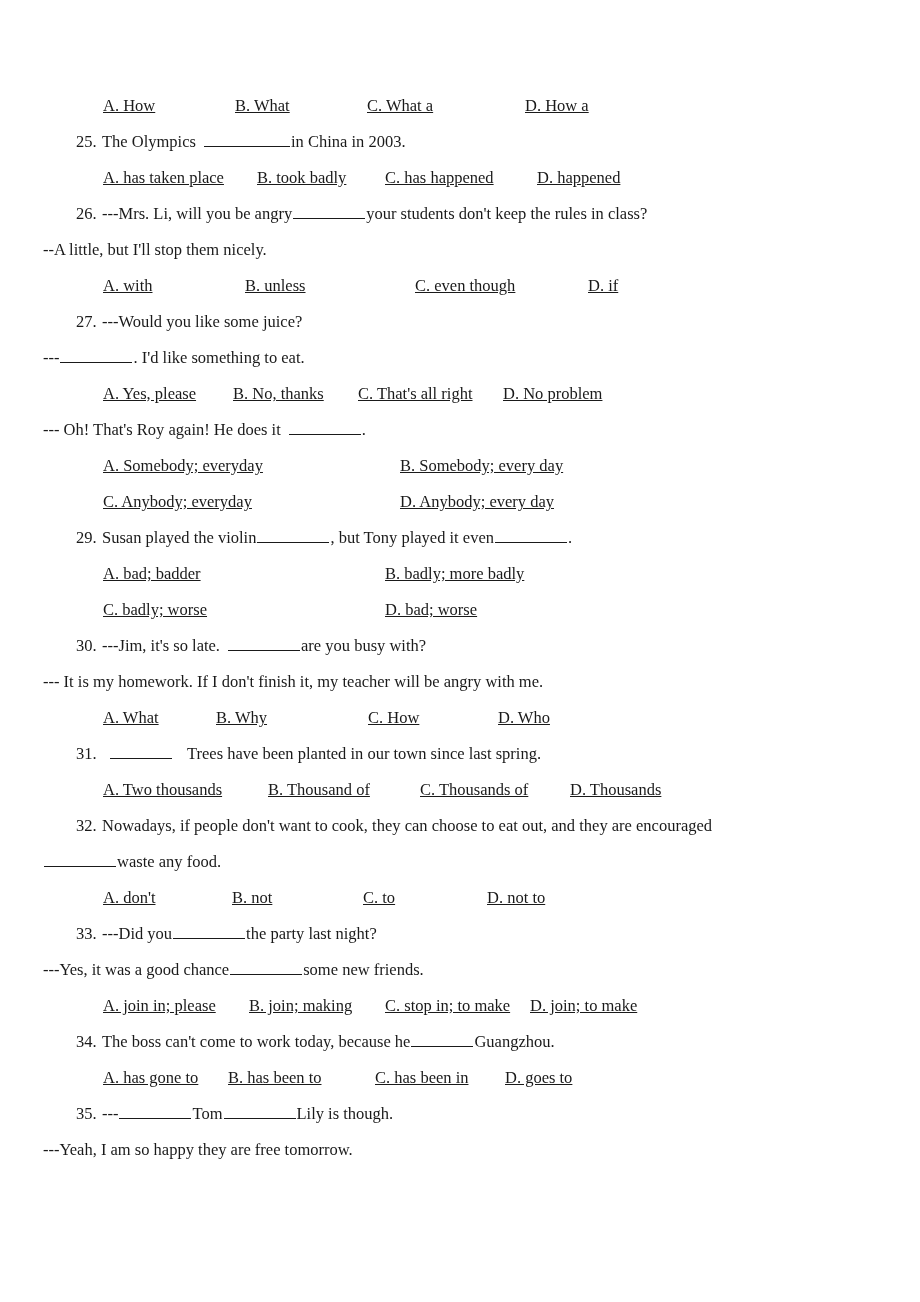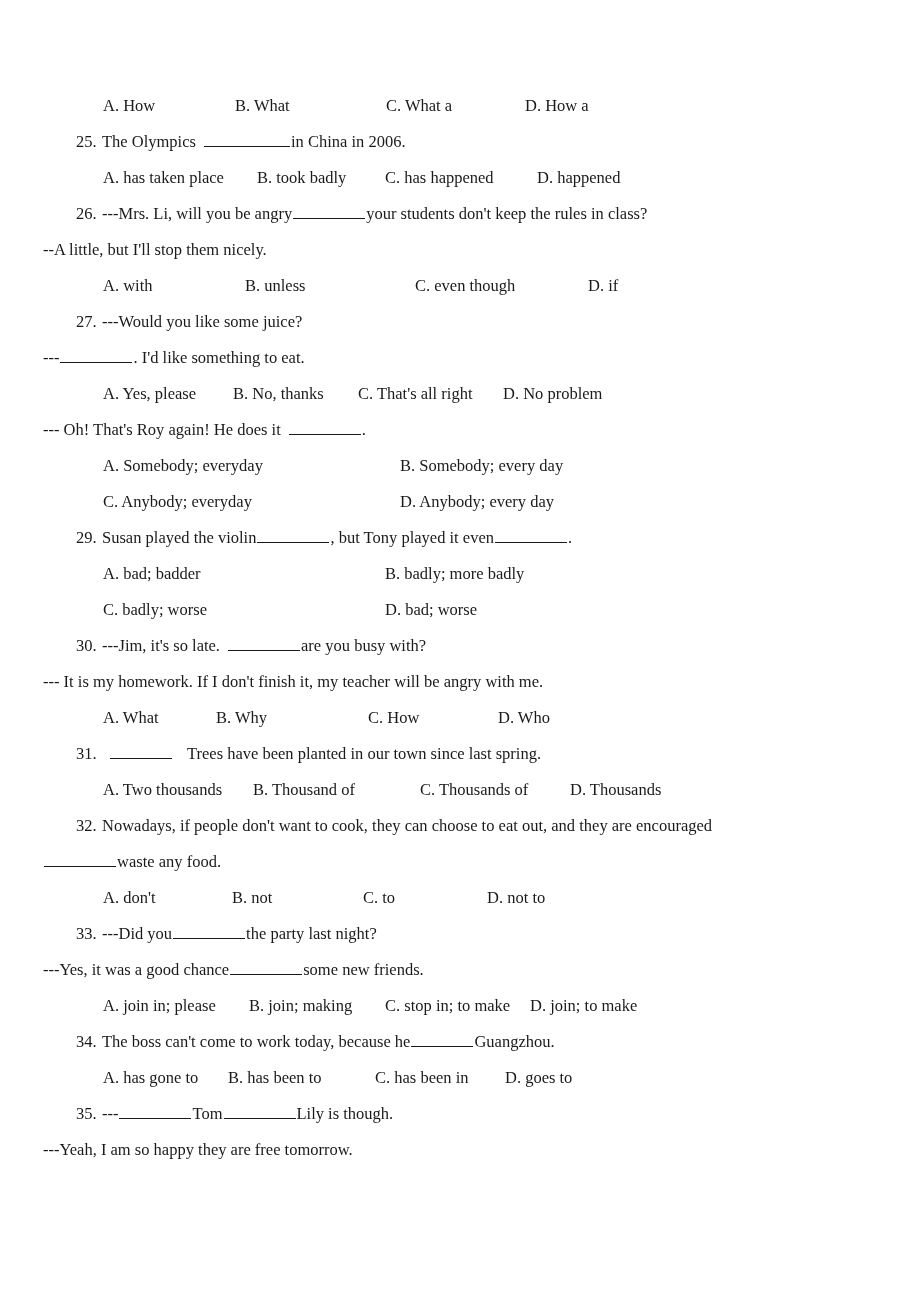--- a/index.html
+++ b/index.html
@@ -43,20 +43,21 @@
 
   
   .cont-line { padding-left: 43px; }
 
   
   .opt-row { padding-left: 0; }
   .opt {
     position: absolute;
     top: 0;
     white-space: nowrap;
+    text-decoration: underline;
   }
 
   
   .blank {
     display: inline-block;
     border-bottom: 1px solid #1a1a1a;
     height: 0.92em;
     vertical-align: baseline;
     margin: 0 1px;
   }
@@ -66,27 +67,27 @@
   .sp { display: inline-block; width: 7px; }
 </style>
 </head>
 <body>
 
 <div class="page">
 
   <div class="line opt-row">
     <span class="opt" style="left:103px">A. How</span>
     <span class="opt" style="left:235px">B. What</span>
-    <span class="opt" style="left:386px">C. What a</span>
+    <span class="opt" style="left:367px">C. What a</span>
     <span class="opt" style="left:525px">D. How a</span>
   </div>
 
   <div class="line q-line">
     <span class="q-num">25.</span>
-    <span class="q-text">The Olympics</span><span class="sp"></span><span class="blank b-xl"></span><span>in China in 2006.</span>
+    <span class="q-text">The Olympics</span><span class="sp"></span><span class="blank b-xl"></span><span>in China in 2003.</span>
   </div>
   <div class="line opt-row">
     <span class="opt" style="left:103px">A. has taken place</span>
     <span class="opt" style="left:257px">B. took badly</span>
     <span class="opt" style="left:385px">C. has happened</span>
     <span class="opt" style="left:537px">D. happened</span>
   </div>
 
   <div class="line q-line">
     <span class="q-num">26.</span>
@@ -150,21 +151,21 @@
     <span class="opt" style="left:368px">C. How</span>
     <span class="opt" style="left:498px">D. Who</span>
   </div>
 
   <div class="line q-line">
     <span class="q-num">31.</span>
     <span class="q-text"></span><span class="sp"></span><span class="blank b-md"></span><span class="sp"></span><span class="sp"></span><span>Trees have been planted in our town since last spring.</span>
   </div>
   <div class="line opt-row">
     <span class="opt" style="left:103px">A. Two thousands</span>
-    <span class="opt" style="left:253px">B. Thousand of</span>
+    <span class="opt" style="left:268px">B. Thousand of</span>
     <span class="opt" style="left:420px">C. Thousands of</span>
     <span class="opt" style="left:570px">D. Thousands</span>
   </div>
 
   <div class="line q-line">
     <span class="q-num">32.</span>
     <span class="q-text">Nowadays, if people don't want to cook, they can choose to eat out, and they are encouraged</span>
   </div>
   <div class="line cont-line">
     <span class="blank b-lg"></span><span>waste any food.</span>

